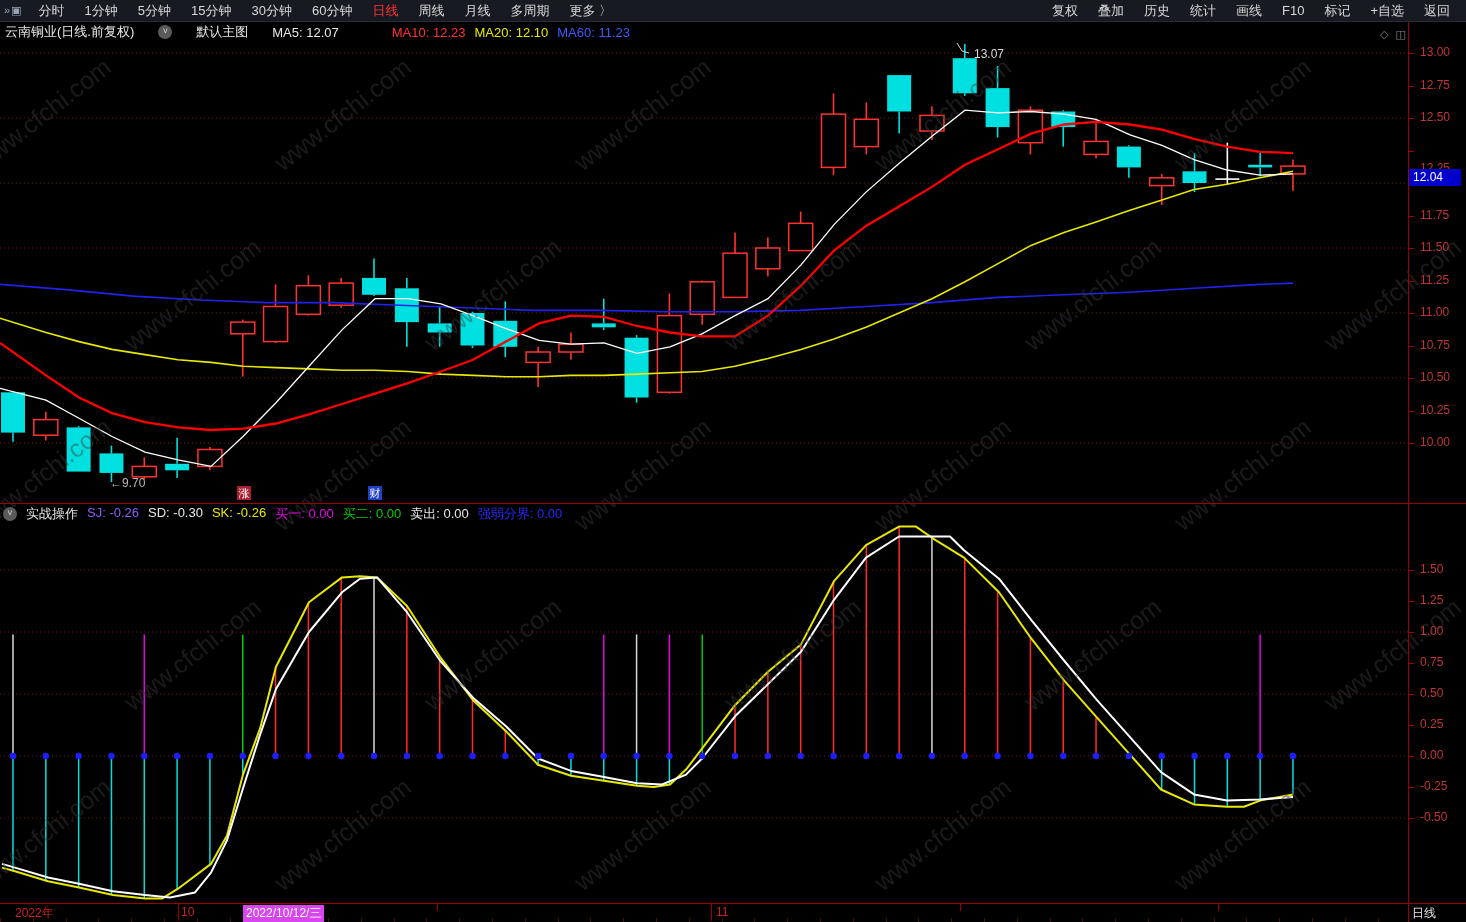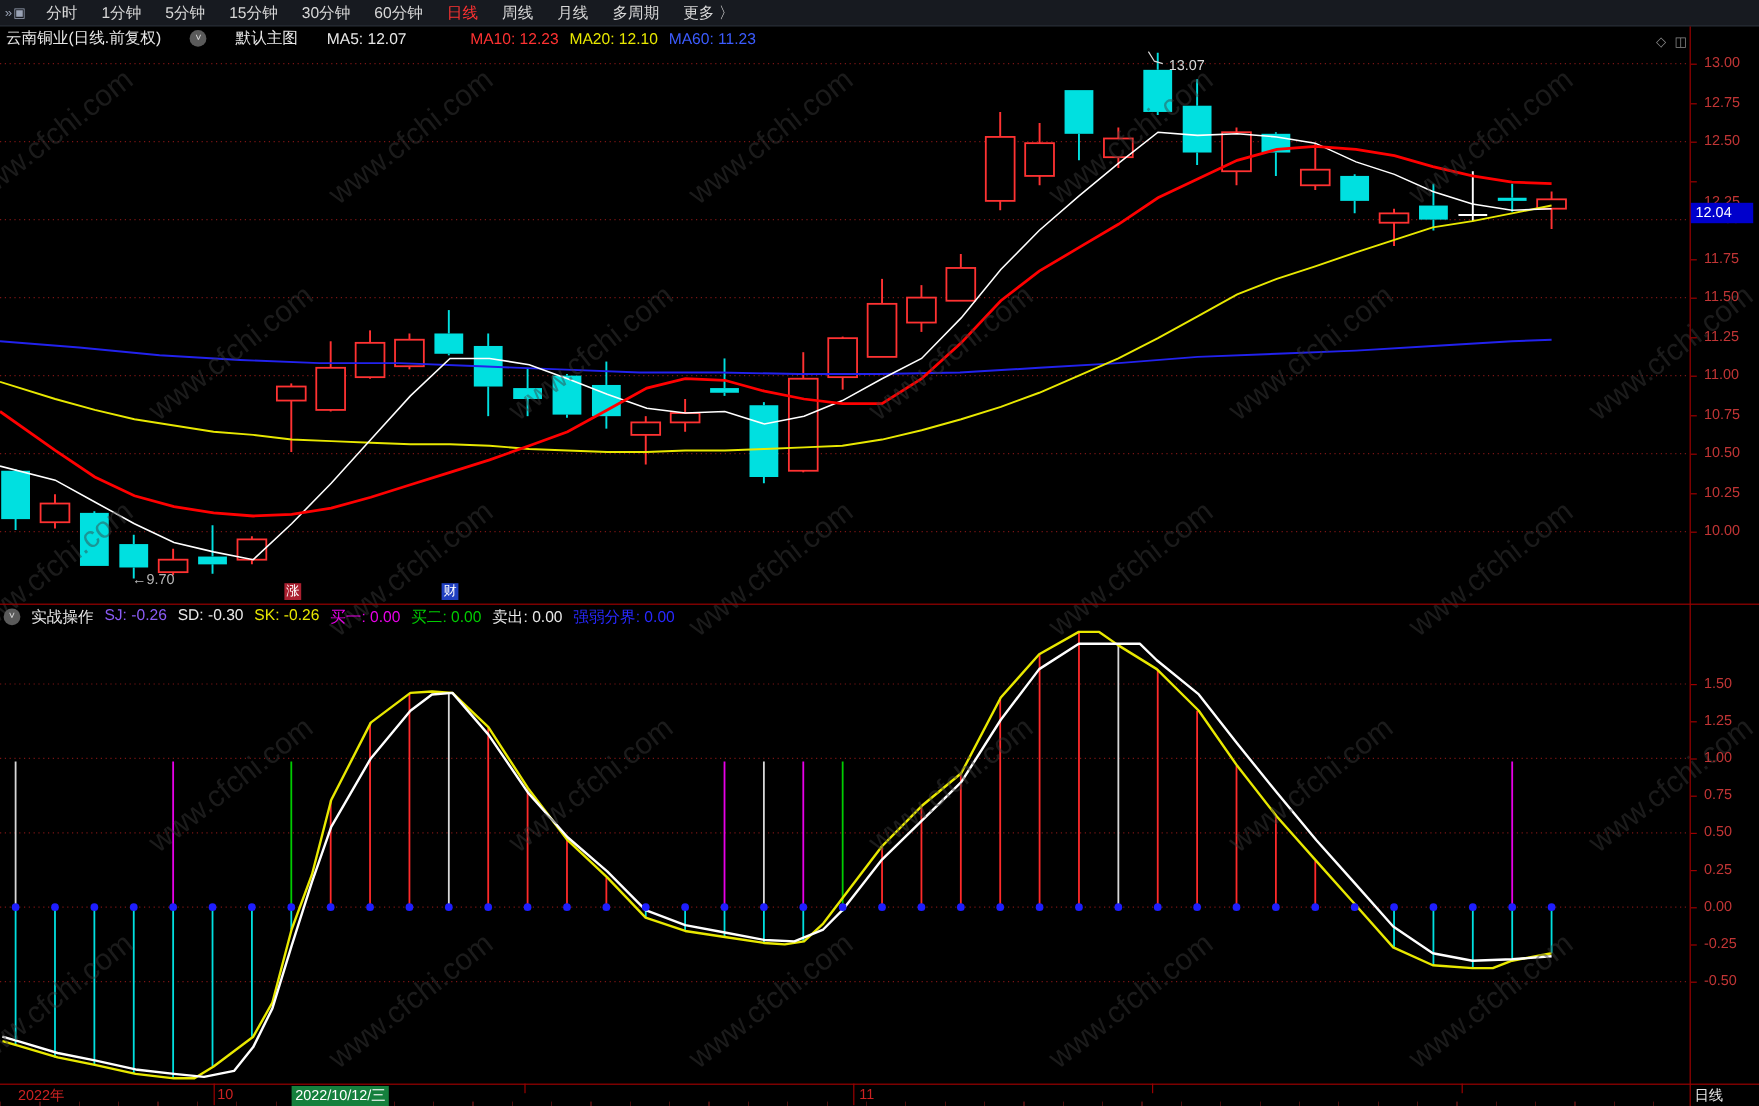--- a/index.html
+++ b/index.html
@@ -32,21 +32,21 @@
               font-size:12px;line-height:17px;padding-left:4px;box-sizing:border-box;}
   .corner-icons{position:absolute;left:1380px;top:28px;display:flex;gap:7px;color:#8a8a8a;
                 font-size:11px;z-index:6;}
   
   .news-badge{position:absolute;width:14px;height:14px;color:#fff;font-size:11px;line-height:14px;
               text-align:center;z-index:5;}
   
   #bottom-axis{position:absolute;left:0;top:904px;width:1466px;height:18px;font-size:12px;
                color:#cc2222;z-index:5;}
   #bottom-axis .bitem{position:absolute;top:1px;white-space:nowrap;}
-  #bottom-axis .hl{background:#15803d;color:#fff;padding:0 3px;}
+  #bottom-axis .hl{background:#d946ef;color:#fff;padding:0 3px;}
   .btick{position:absolute;width:1px;background:#9b0000;}
   .mticks{position:absolute;left:0;top:918px;width:1408px;height:4px;z-index:3;
           background:repeating-linear-gradient(90deg,#4a0f0f 0 1px,transparent 1px 32.8px);}
   .blabel-right{position:absolute;left:1412px;top:1px;color:#e8e8e8;}
   
   .wm{position:absolute;color:#3c3c3c;opacity:.45;font-size:25px;transform:rotate(-38deg);
       white-space:nowrap;pointer-events:none;z-index:1;}
 </style>
 </head>
 <body>
@@ -60,20 +60,31 @@
         <span class="tab">1分钟</span>
         <span class="tab">5分钟</span>
         <span class="tab">15分钟</span>
         <span class="tab">30分钟</span>
         <span class="tab">60分钟</span>
         <span class="tab active">日线</span>
         <span class="tab">周线</span>
         <span class="tab">月线</span>
         <span class="tab">多周期</span>
         <span class="tab">更多 〉</span>
+      </nav>
+    <nav id="tool-menu">
+        <span class="tab">复权</span>
+        <span class="tab">叠加</span>
+        <span class="tab">历史</span>
+        <span class="tab">统计</span>
+        <span class="tab">画线</span>
+        <span class="tab">F10</span>
+        <span class="tab">标记</span>
+        <span class="tab">+自选</span>
+        <span class="tab">返回</span>
       </nav>
   </div>
 
   <div class="legend-main">
     <span style="color:#e8e8e8">云南铜业(日线.前复权)</span>
     <span class="cicon">˅</span>
     <span style="color:#e8e8e8">默认主图</span>
     <span id="ma-legend" style="display:flex;gap:9px">
         <span style="color: rgb(232, 232, 232);">MA5: 12.07</span>
         <span style="color: rgb(255, 50, 50); padding-left: 44px;">MA10: 12.23</span>

